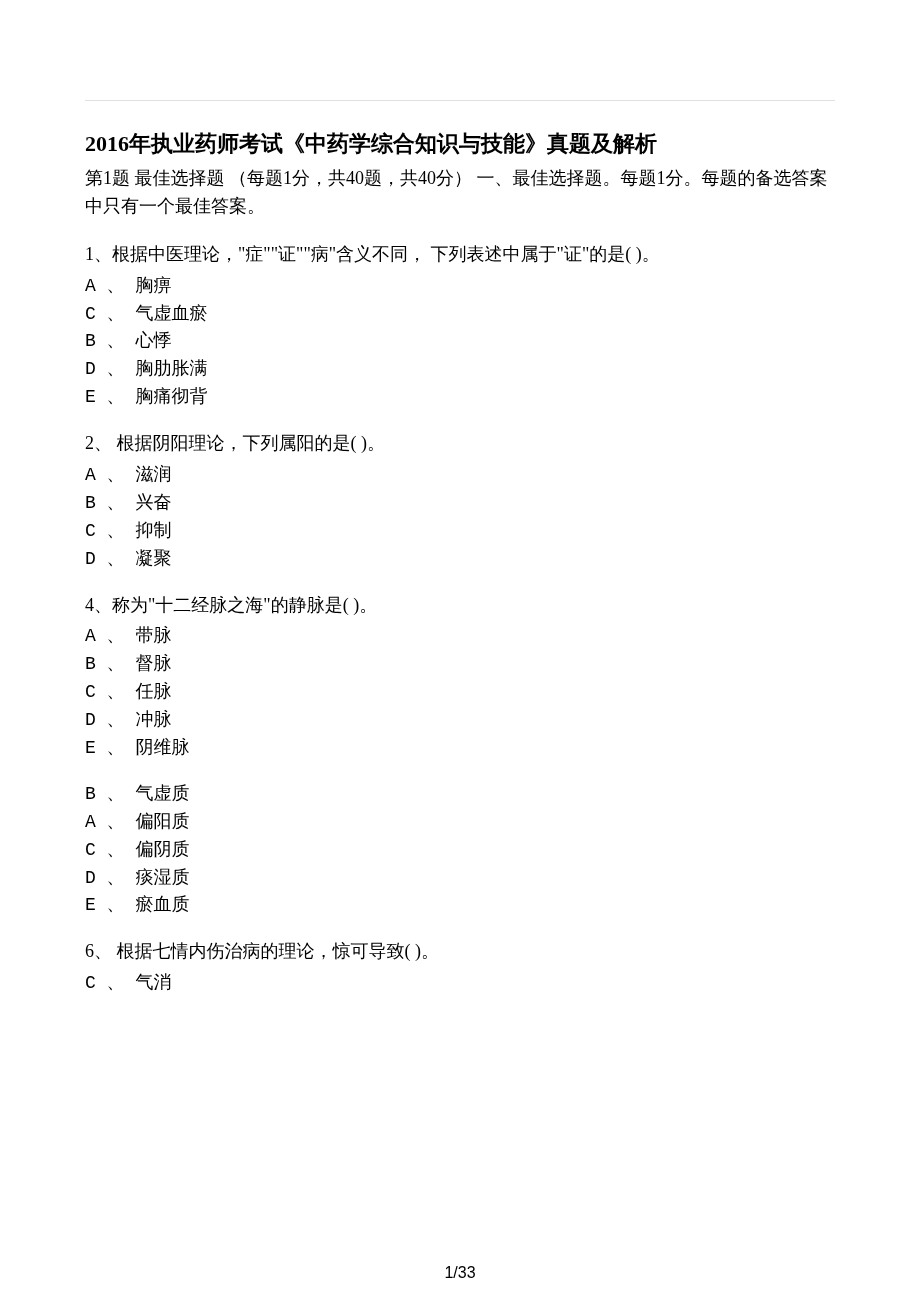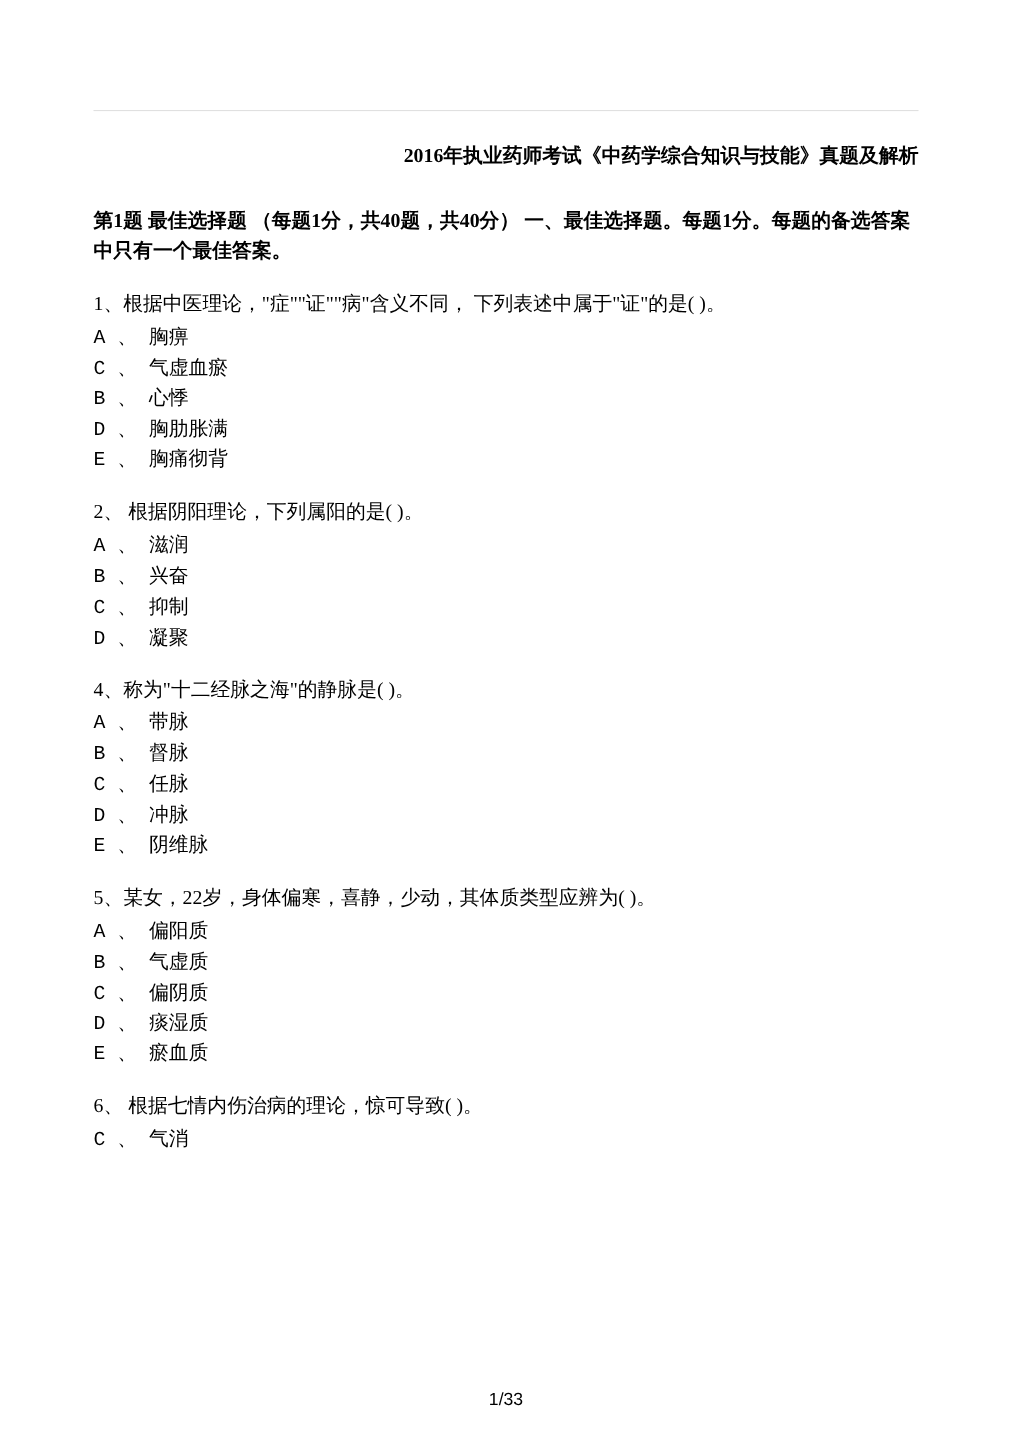--- a/index.html
+++ b/index.html
@@ -13,29 +13,29 @@
   }
   .page {
     padding: 100px 85px 0 85px;
   }
   .hr {
     border: none;
     border-top: 1px solid #e0e0e0;
     margin-bottom: 28px;
   }
   .title {
-    font-size: 18px;
+    font-size: 22px;
     font-weight: bold;
-    text-align: right;
-    margin-bottom: 34px;
+    text-align: left;
+    margin-bottom: 6px;
     font-family: "SimSun", "宋体", serif;
   }
   .section-header {
     font-size: 18px;
-    font-weight: bold;
+    font-weight: normal;
     line-height: 1.55;
     margin-bottom: 20px;
   }
   .question {
     margin-bottom: 18px;
   }
   .question-stem {
     font-size: 18px;
     line-height: 1.55;
     margin-bottom: 4px;
@@ -84,23 +84,22 @@
   <div class="question">
     <div class="question-stem">4、称为"十二经脉之海"的静脉是(    )。</div>
     <div class="option">A 、 带脉</div>
     <div class="option">B 、 督脉</div>
     <div class="option">C 、 任脉</div>
     <div class="option">D 、 冲脉</div>
     <div class="option">E 、 阴维脉</div>
   </div>
 
   <div class="question">
-    <div class="question-stem">5、某女，22岁，身体偏寒，喜静，少动，其体质类型应辨为(    )。</div>
+    <div class="option">B 、 气虚质</div>
     <div class="option">A 、 偏阳质</div>
-    <div class="option">B 、 气虚质</div>
     <div class="option">C 、 偏阴质</div>
     <div class="option">D 、 痰湿质</div>
     <div class="option">E 、 瘀血质</div>
   </div>
 
   <div class="question">
     <div class="question-stem">6、 根据七情内伤治病的理论，惊可导致(    )。</div>
     <div class="option">C 、 气消</div>
 
   </div>

